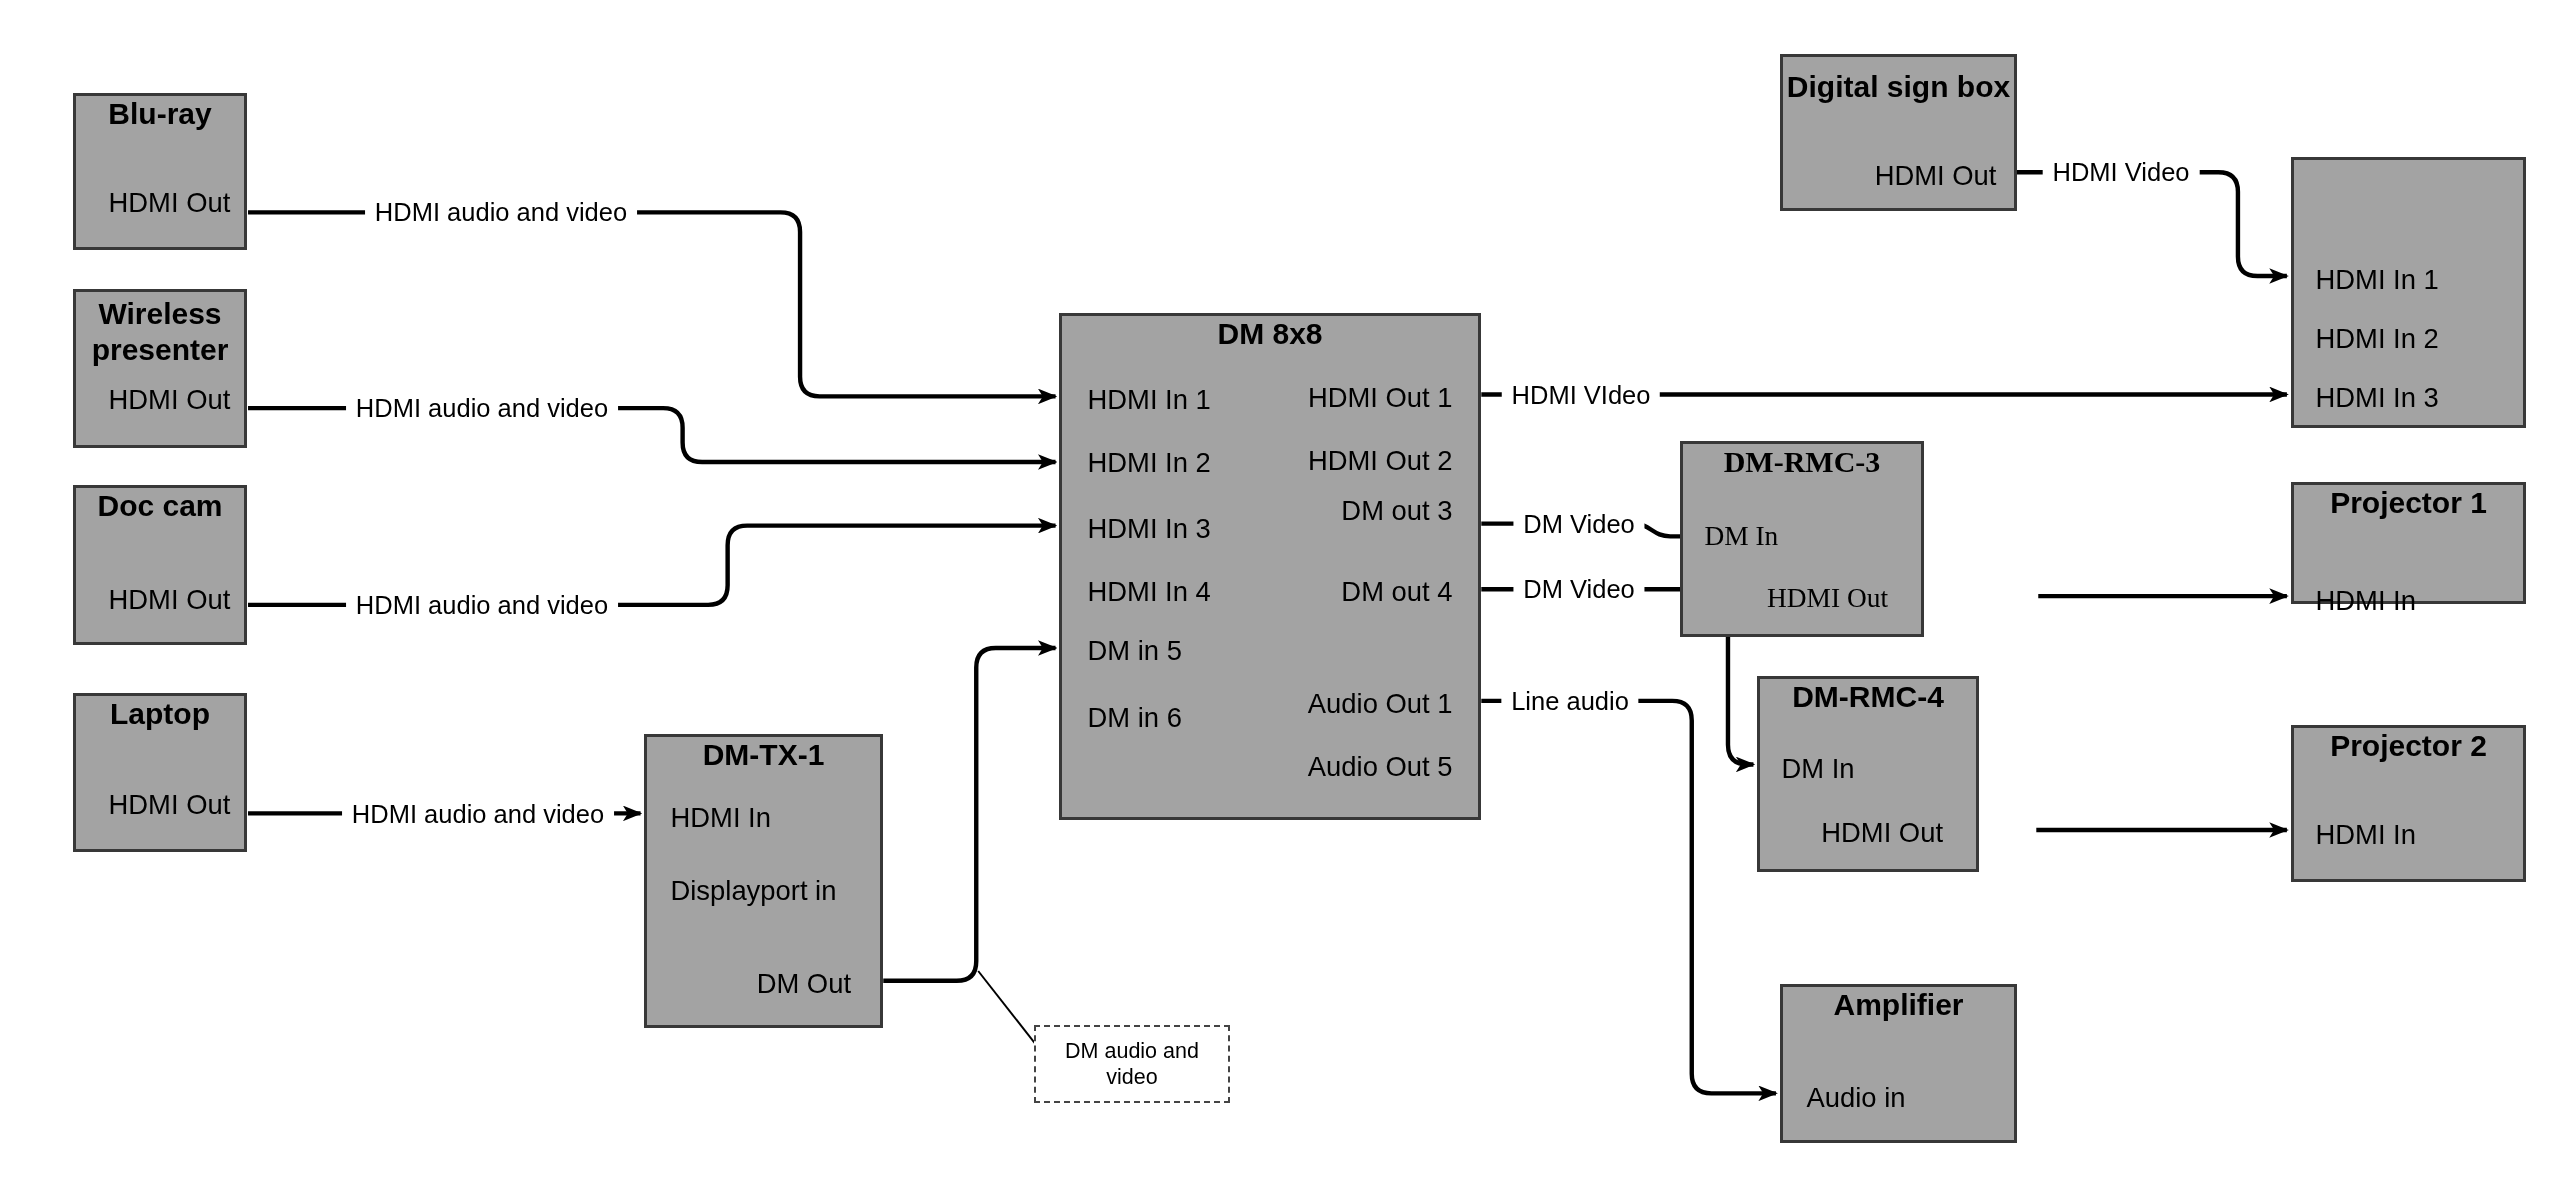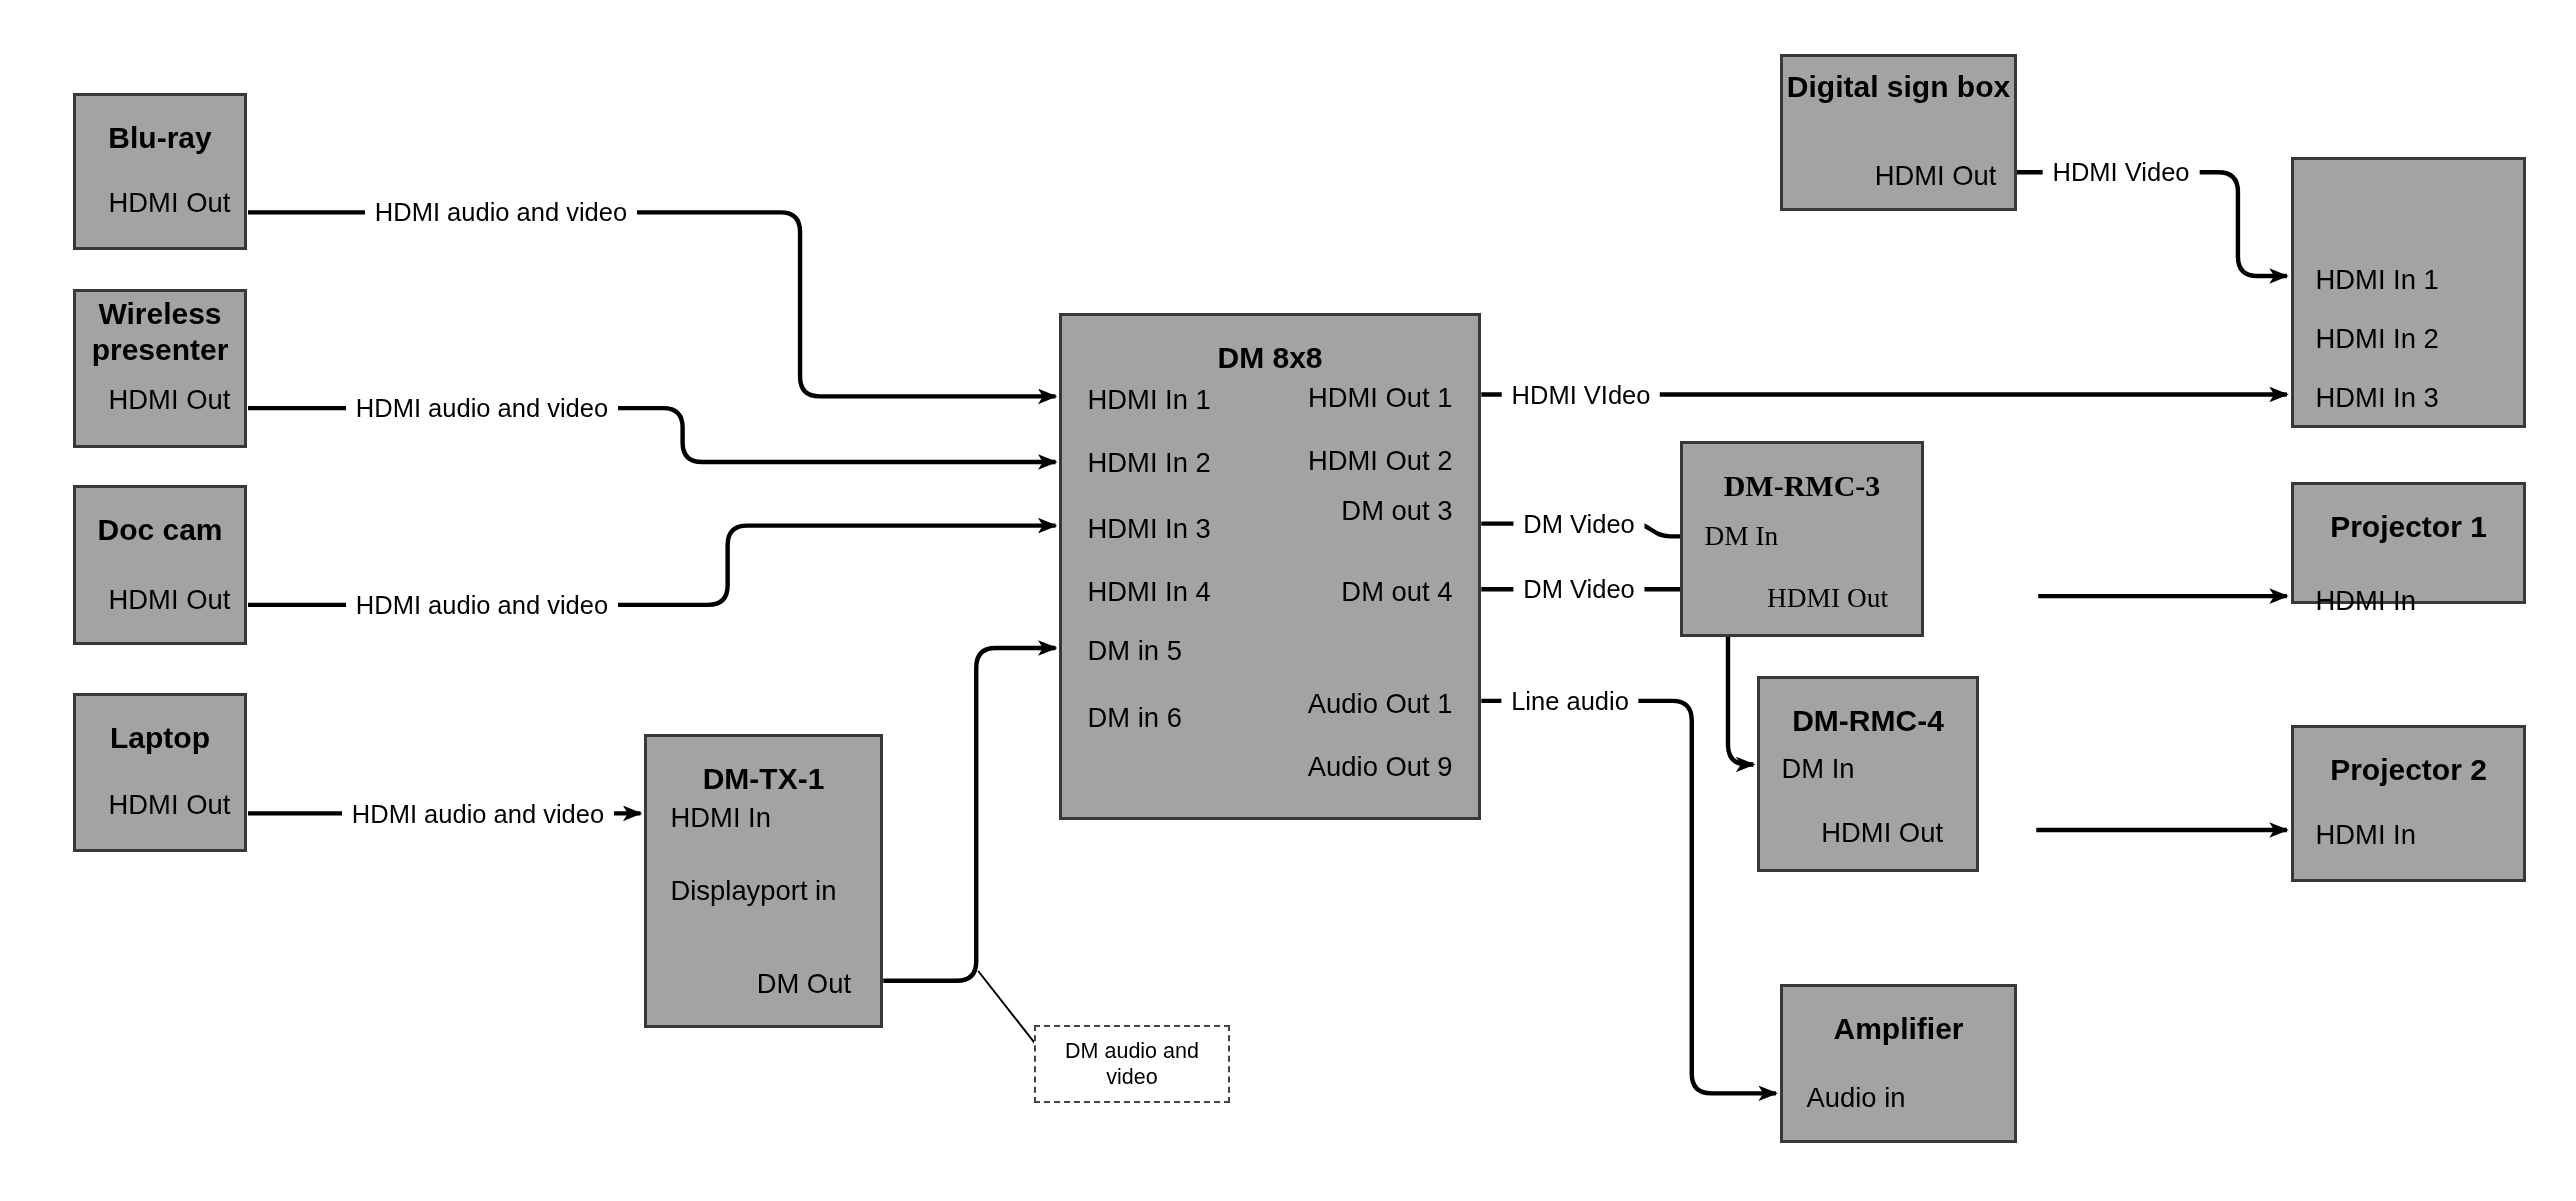--- a/index.html
+++ b/index.html
@@ -17,21 +17,21 @@
     background:#a3a3a3;
     border:3.9px solid #383838;
     box-sizing:border-box;
     z-index:2;
   }
   .node .title{
     text-align:center;
     font-weight:bold;
     font-size:30px;
     line-height:36px;
-    padding-top:24px;
+    padding-top:0;
   }
   .port{
     position:absolute;
     font-size:27.4px;
     line-height:29px;
     white-space:nowrap;
   }
   .port.l{left:23.5px;}
   .port.r{right:13.7px;text-align:right;}
   .clabel{
@@ -119,21 +119,21 @@
     <div class="port l" style="top:132px;left:25.5px;">HDMI In 2</div>
     <div class="port l" style="top:198px;left:25.5px;">HDMI In 3</div>
     <div class="port l" style="top:261px;left:25.5px;">HDMI In 4</div>
     <div class="port l" style="top:320px;left:25.5px;">DM in 5</div>
     <div class="port l" style="top:387px;left:25.5px;">DM in 6</div>
     <div class="port r" style="top:67px;right:25.5px;">HDMI Out 1</div>
     <div class="port r" style="top:130px;right:25.5px;">HDMI Out 2</div>
     <div class="port r" style="top:180px;right:25.5px;">DM out 3</div>
     <div class="port r" style="top:261px;right:25.5px;">DM out 4</div>
     <div class="port r" style="top:373px;right:25.5px;">Audio Out 1</div>
-    <div class="port r" style="top:436px;right:25.5px;">Audio Out 9</div>
+    <div class="port r" style="top:436px;right:25.5px;">Audio Out 5</div>
   </div>
 
   <div class="node" style="left:1780px;top:54px;width:237px;height:157px;">
     <div class="title" style="padding-top:11.7px;">Digital sign box</div>
     <div class="port r" style="top:104px;right:17.6px;">HDMI Out</div>
   </div>
 
   <div class="node" style="left:2291px;top:157px;width:235px;height:271px;">
     <div class="port l" style="top:105px;left:21.5px;">HDMI In 1</div>
     <div class="port l" style="top:164px;left:21.5px;">HDMI In 2</div>

